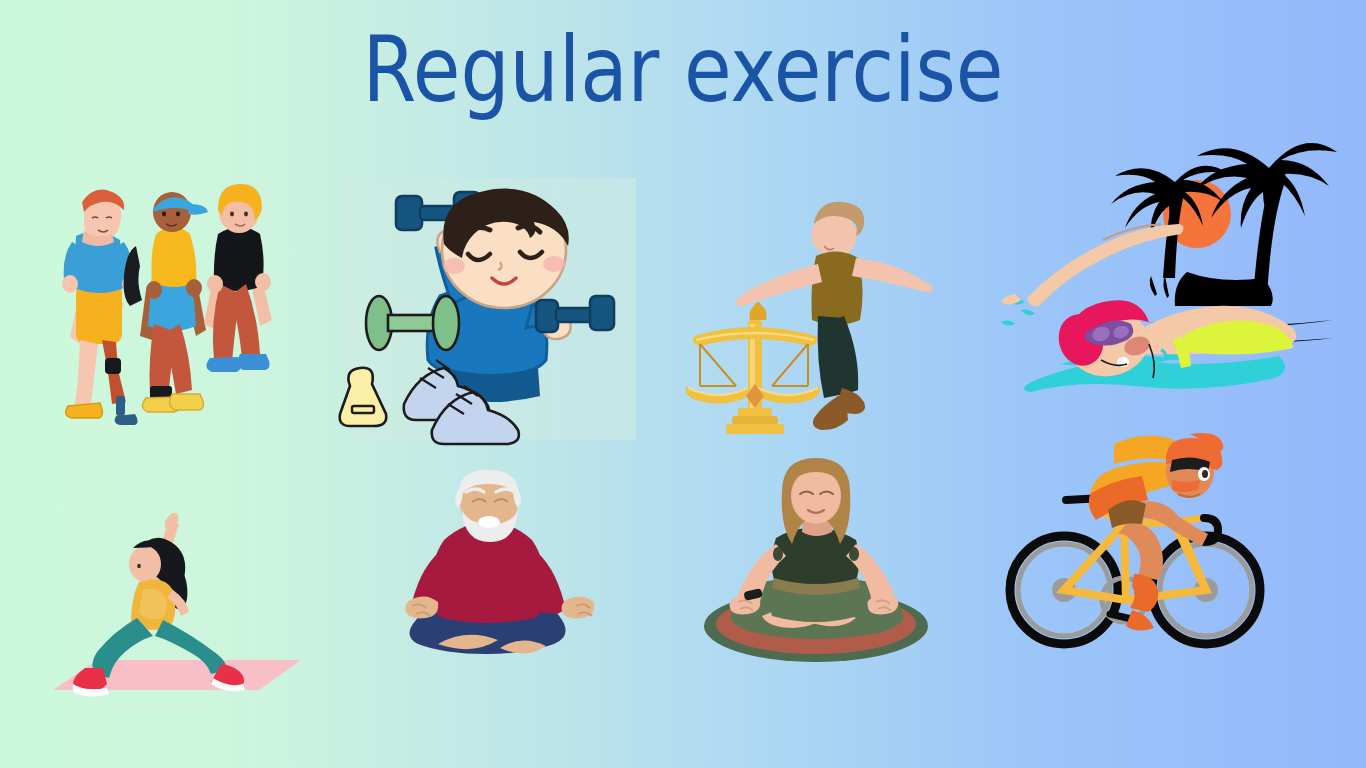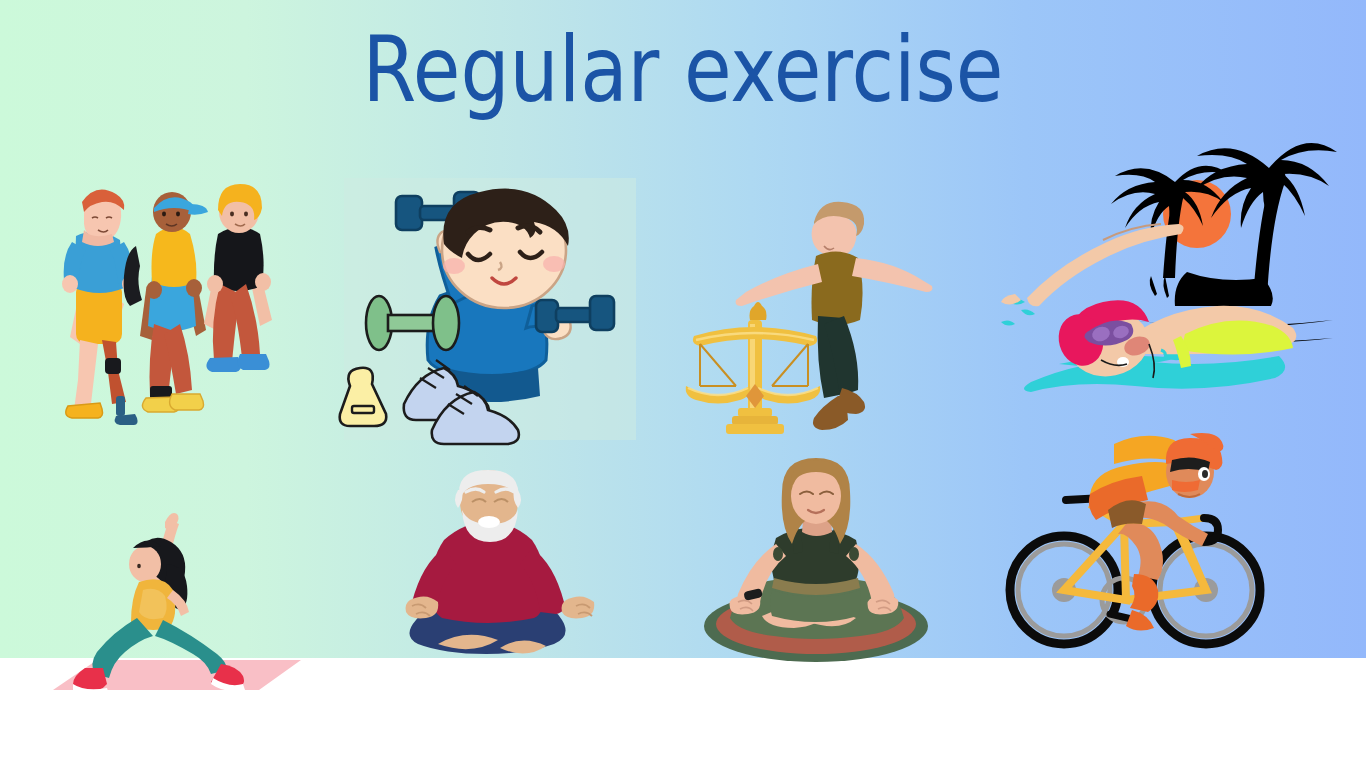--- a/index.html
+++ b/index.html
@@ -1,21 +1,21 @@
 <!DOCTYPE html>
 <html><head>
 <meta charset="utf-8">
 <style>
   html,body{margin:0;padding:0;}
   body{
     width:1366px;height:768px;overflow:hidden;
     font-family:"Liberation Sans", sans-serif;
   }
   #poster{
-    position:relative;width:1366px;height:658px;
+    position:relative;width:1366px;height:768px;
     background:linear-gradient(to right,#ccf9da 0%,#cdf5de 18%,#bfe6e8 38%,#aed9f2 55%,#9cc6f8 75%,#93b8fb 100%);
   }
   #title{
     position:absolute;left:0;top:22px;width:1366px;text-align:center;
     color:#1b54a6;font-size:90px;line-height:96px;letter-spacing:0px;
     font-family:"DejaVu Sans","Liberation Sans",sans-serif;
     font-weight:400;transform:scaleX(0.86);transform-origin:50% 50%;
     white-space:nowrap;
   }
   .tile{position:absolute;}

